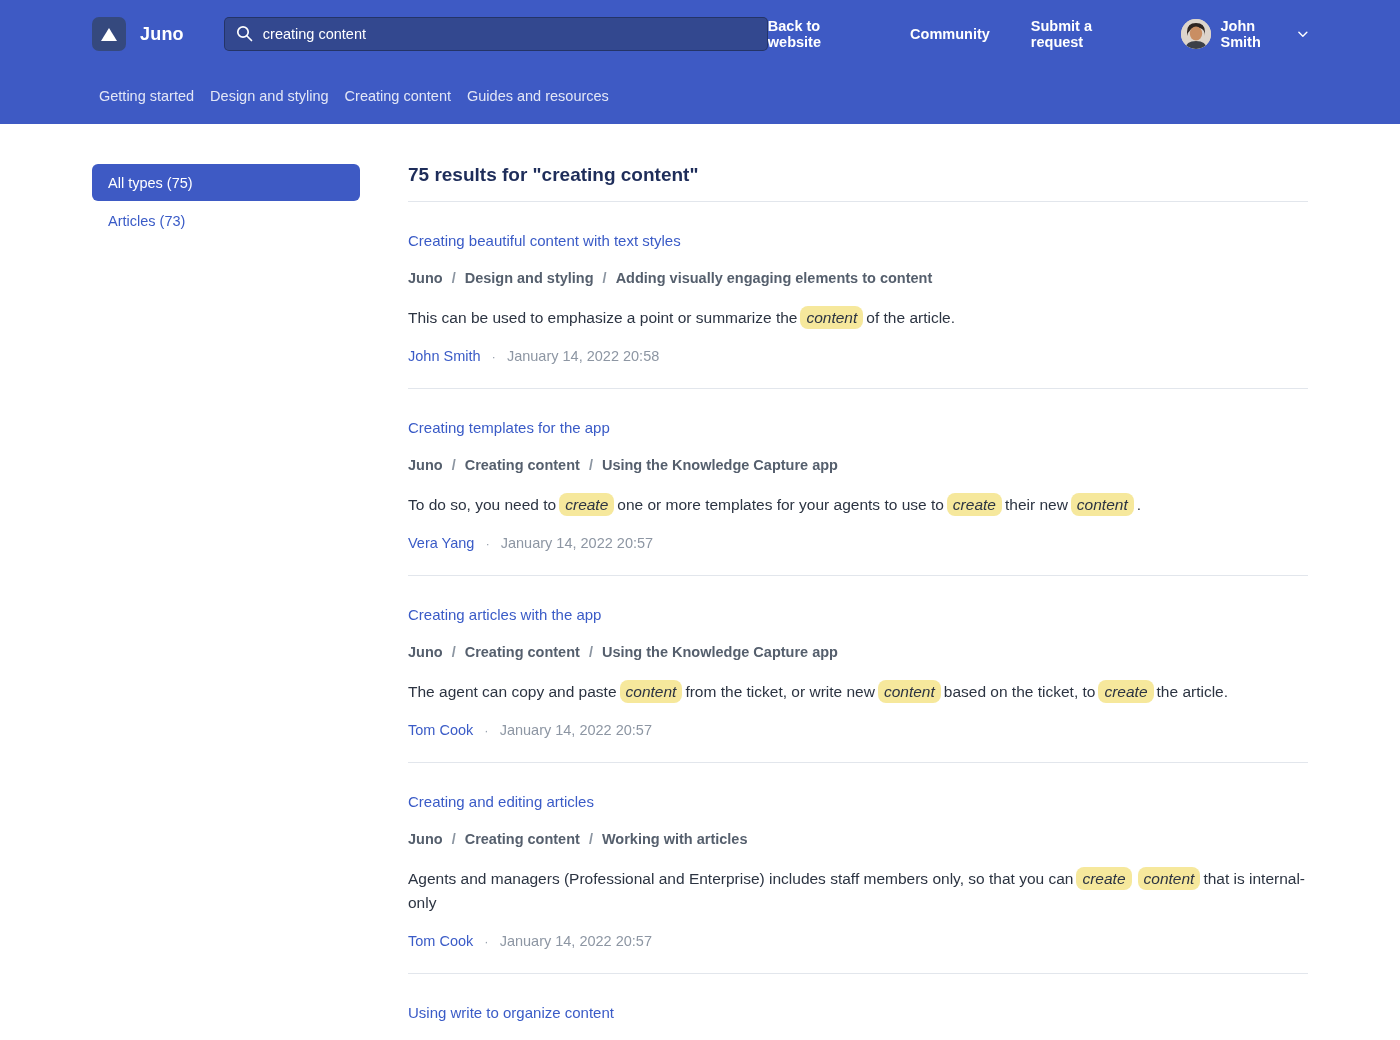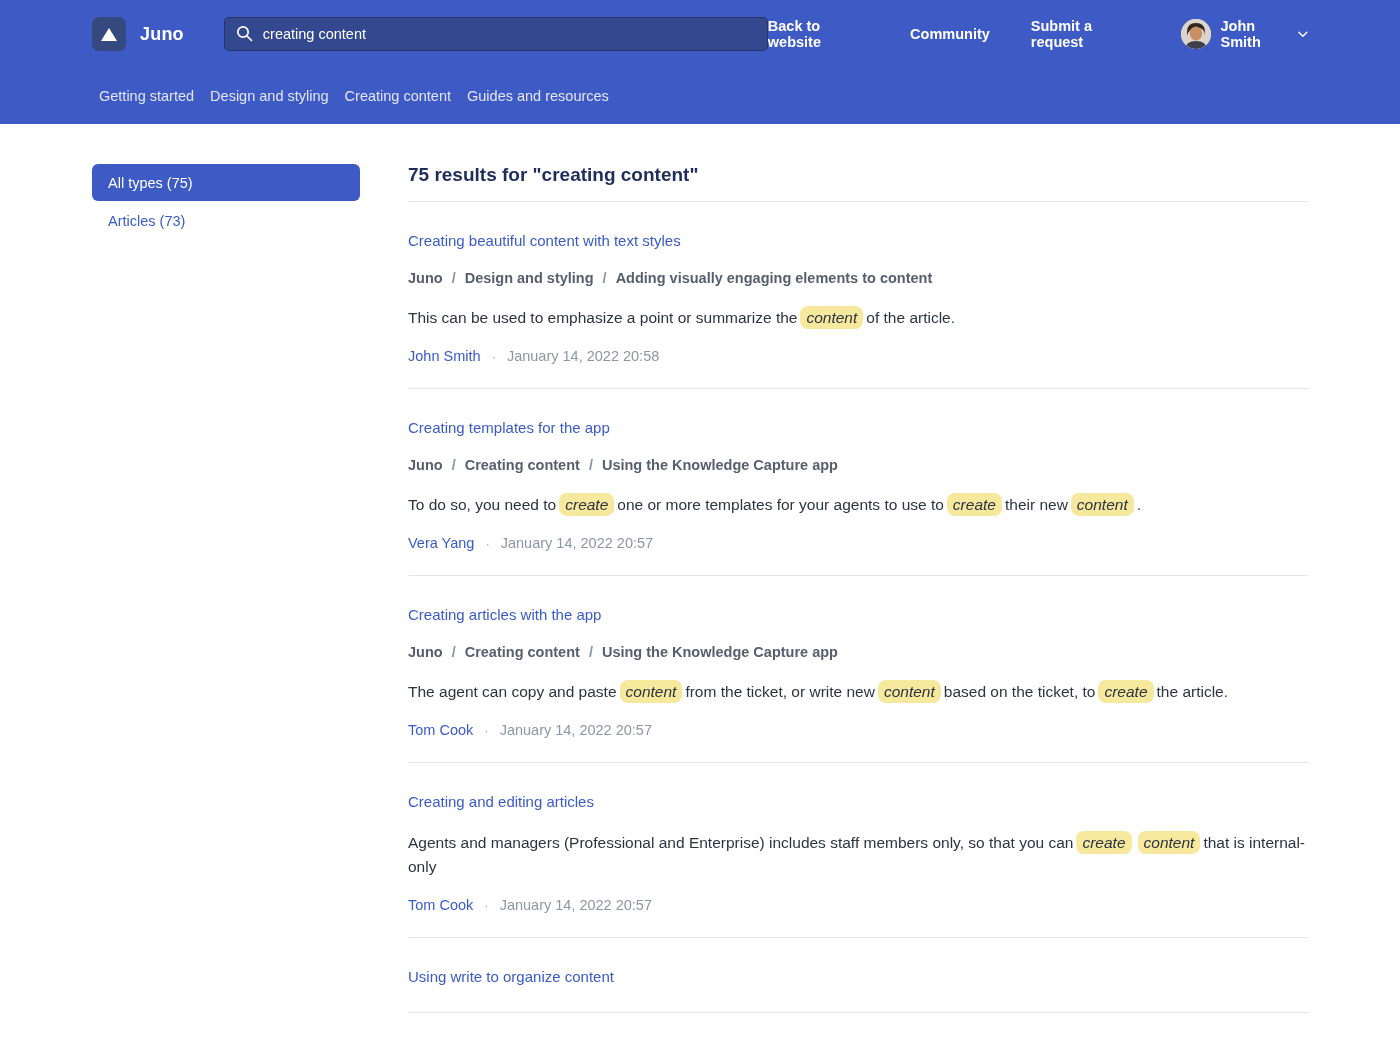--- a/index.html
+++ b/index.html
@@ -147,20 +147,21 @@
     <div class="result-breadcrumb"><a class="bc-item">Juno</a><span class="bc-sep">/</span><a class="bc-item">Creating content</a><span class="bc-sep">/</span><a class="bc-item">Using the Knowledge Capture app</a></div>
     <div class="result-snippet"><span>The agent can copy and paste</span><span class="hl">content</span><span>from the ticket, or write new</span><span class="hl">content</span><span>based on the ticket, to</span><span class="hl">create</span><span>the article.</span></div>
     <div class="result-meta">
       <a class="result-author">Tom Cook</a>
       <span class="meta-sep">·</span>
       <span class="result-date">January 14, 2022 20:57</span>
     </div>
   </article>
         <article class="result">
     <a class="result-title">Creating and editing articles</a>
+    <div class="result-breadcrumb"><a class="bc-item">Juno</a><span class="bc-sep">/</span><a class="bc-item">Creating content</a><span class="bc-sep">/</span><a class="bc-item">Working with articles</a></div>
     <div class="result-snippet"><span>Agents and managers (Professional and Enterprise) includes staff members only, so that you can</span><span class="hl">create</span><span class="hl">content</span><span>that is internal-only</span></div>
     <div class="result-meta">
       <a class="result-author">Tom Cook</a>
       <span class="meta-sep">·</span>
       <span class="result-date">January 14, 2022 20:57</span>
     </div>
   </article>
         <article class="result">
     <a class="result-title">Using write to organize content</a>
 

